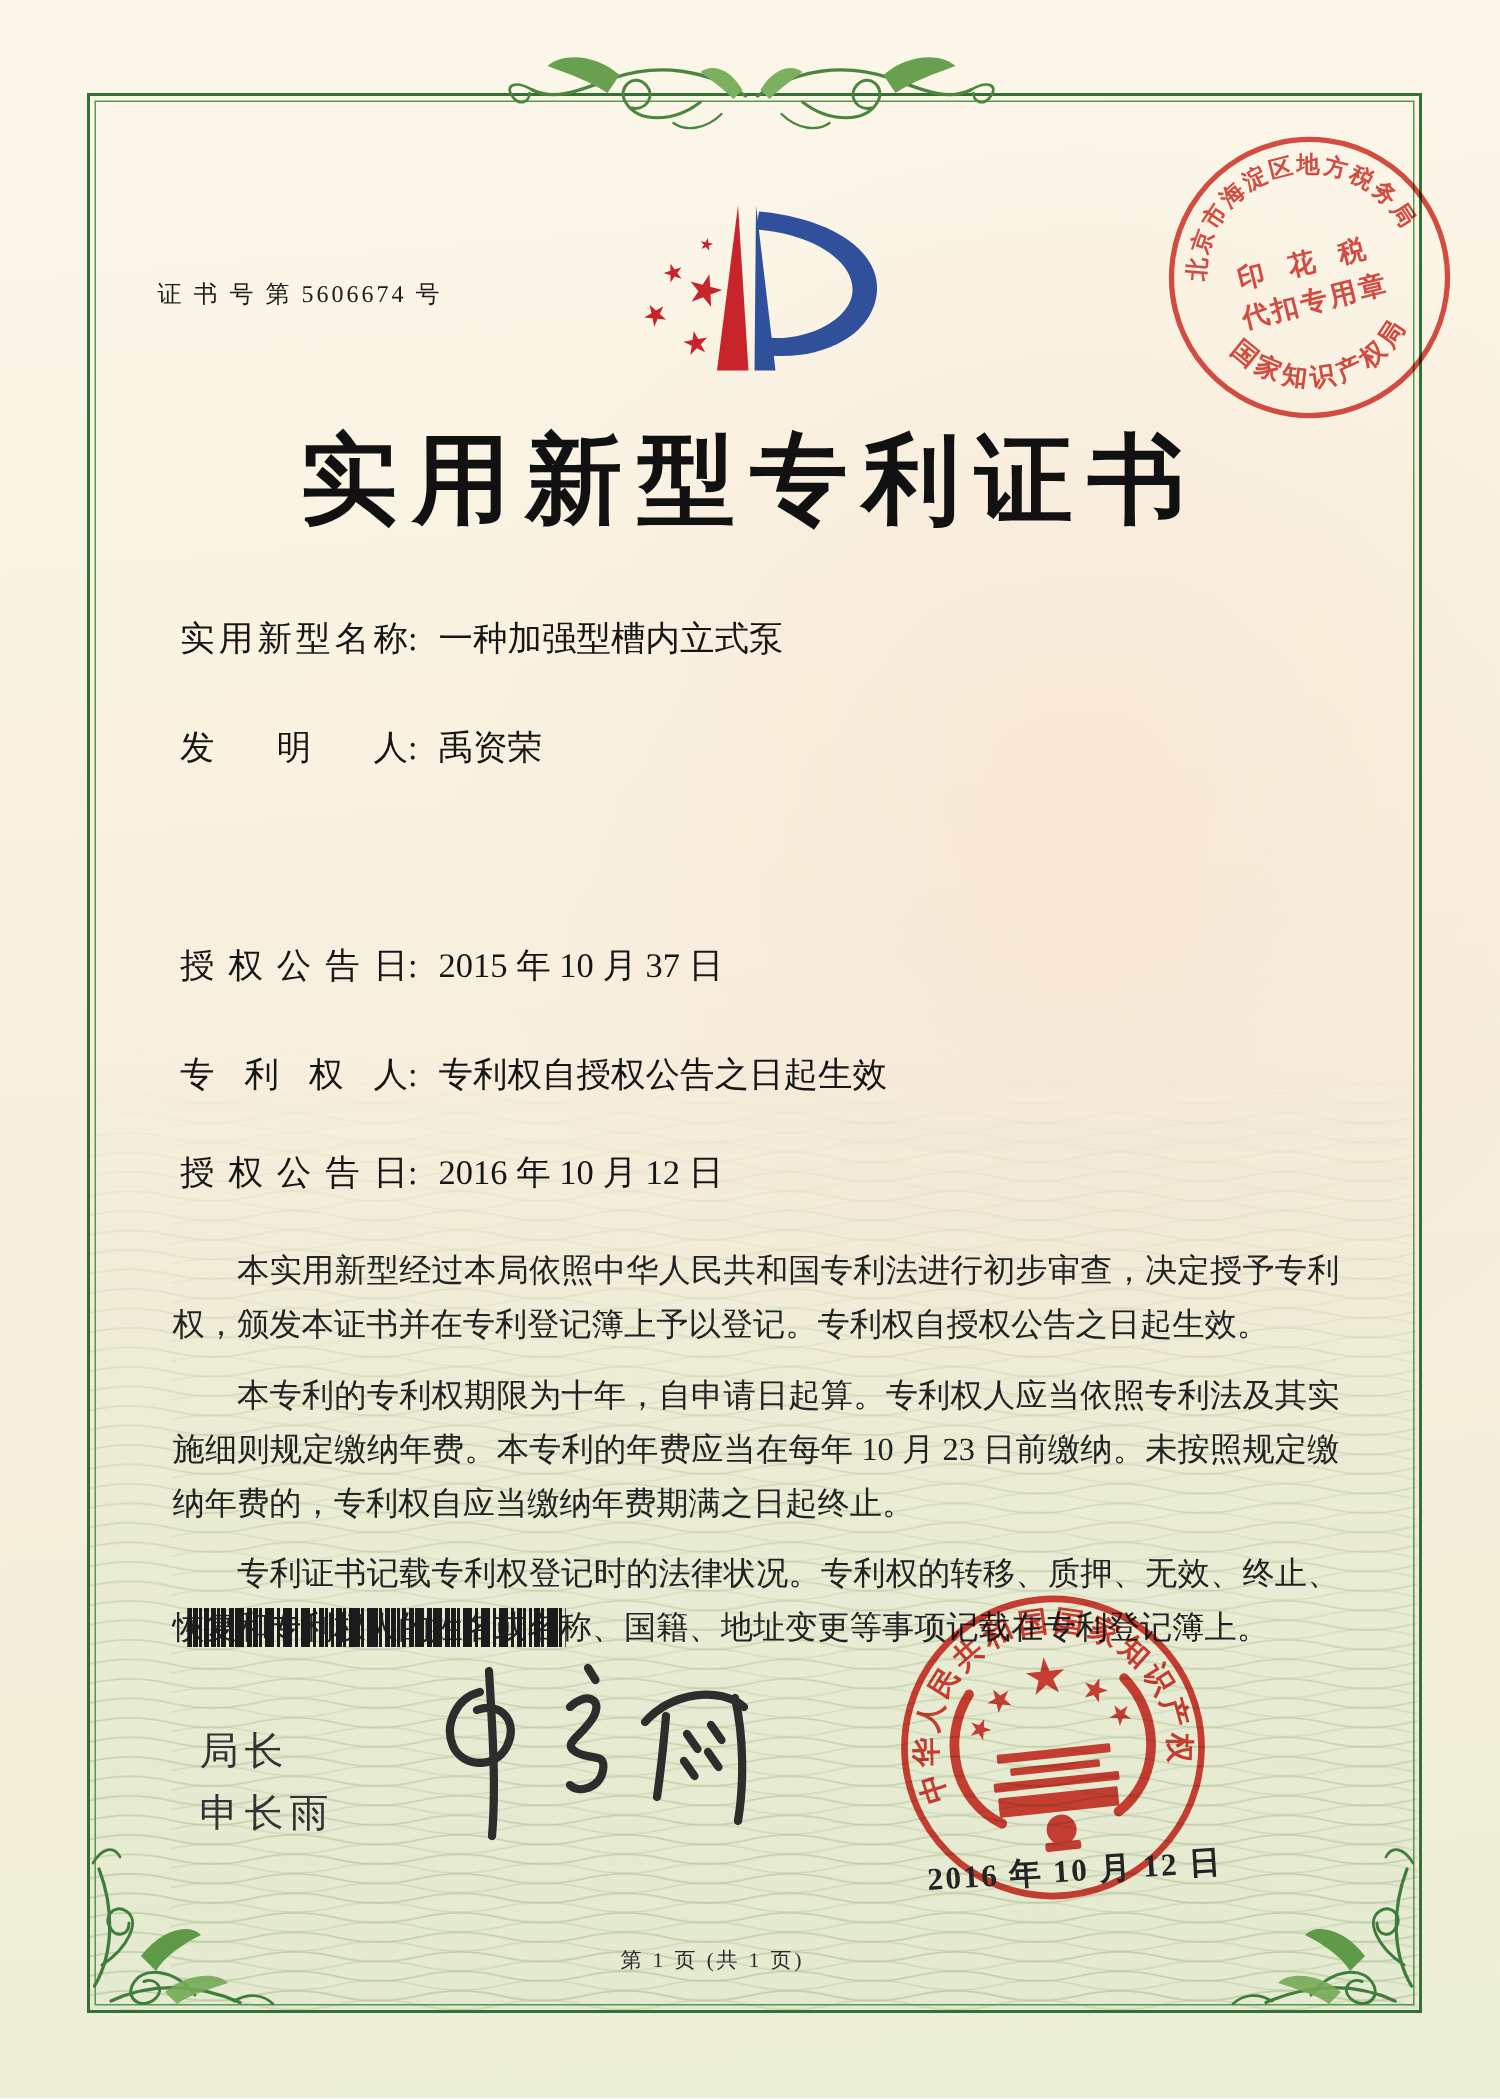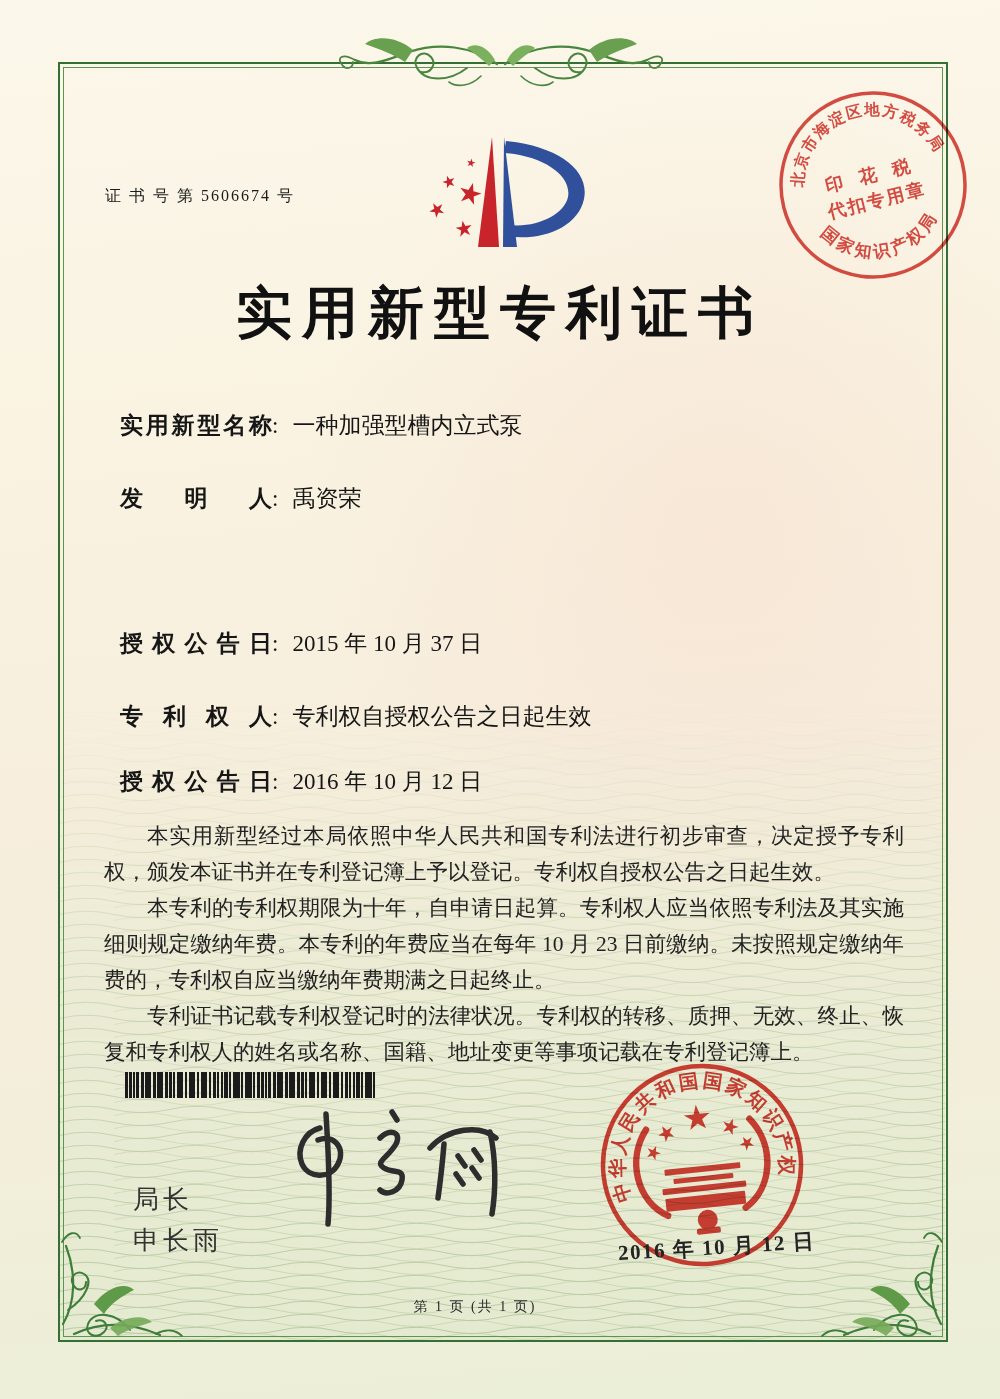--- a/index.html
+++ b/index.html
@@ -12,41 +12,41 @@
   }
   .frame{
     position:absolute;left:58px;top:62px;width:886px;height:1276px;
     border:2.5px solid #356f35;outline:1.5px solid #5d9450;outline-offset:-6px;
   }
   .cert-no{
     position:absolute;left:105px;top:138px;font-size:16px;color:#1c1c1c;letter-spacing:2px;white-space:nowrap;margin-top:48px;
   }
   .title{
     position:absolute;left:0;top:276px;width:1000px;margin:0;text-align:center;
-    font-size:56px;font-weight:700;color:#111;letter-spacing:10px;
+    font-size:65px;font-weight:700;color:#111;letter-spacing:10px;
   }
   .field-row{position:absolute;left:120px;font-size:23px;color:#161616;white-space:nowrap;}
-  .flabel{display:inline-block;width:152px;text-align:justify;text-align-last:justify;vertical-align:bottom;font-weight:bold;}
+  .flabel{display:inline-block;width:152px;text-align:justify;text-align-last:justify;vertical-align:bottom;}
   .fcolon{display:inline-block;margin-right:14px;}
   .r1{top:410px}.r2{top:483px}.r3{top:556px}.r4{top:628px}.r5{top:701px}.r6{top:766px}
   .body-text{
     position:absolute;left:104px;top:818px;width:800px;
     font-size:21.5px;line-height:36px;text-align:justify;color:#222;
   }
-  .body-text p{margin:0;text-indent:2em;}
+  .body-text p{margin:11px;text-indent:2em;}
   .barcode{
     position:absolute;left:125px;top:1072px;width:252px;height:26px;
     background:
       repeating-linear-gradient(90deg,#1b1b1b 0 2px,rgba(0,0,0,0) 2px 4px),
       repeating-linear-gradient(90deg,#1b1b1b 0 1px,rgba(0,0,0,0) 1px 6px),
       repeating-linear-gradient(90deg,#1b1b1b 0 3px,rgba(0,0,0,0) 3px 11px);
   }
   .officer{
     position:absolute;left:133px;font-family:"Liberation Sans","DejaVu Sans",sans-serif;
-    font-size:26px;color:#333;letter-spacing:4px;margin-top:32px;
+    font-size:26px;color:#333;letter-spacing:4px;
   }
   .officer.t{top:1150px}.officer.n{top:1191px}
   .signature{position:absolute;left:268px;top:1098px;}
   .seal-svg{position:absolute;left:580px;top:1045px;mix-blend-mode:multiply;}
   .stamp-svg{position:absolute;left:765px;top:75px;mix-blend-mode:multiply;}
   .seal-date{
     position:absolute;left:618px;top:1233px;font-size:21px;font-weight:700;color:#242424;
     letter-spacing:1.5px;transform:rotate(-3.5deg);white-space:nowrap;
   }
   .footer{

